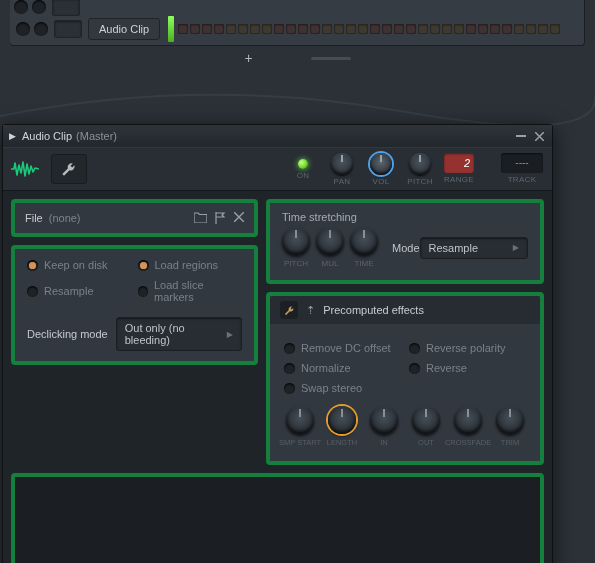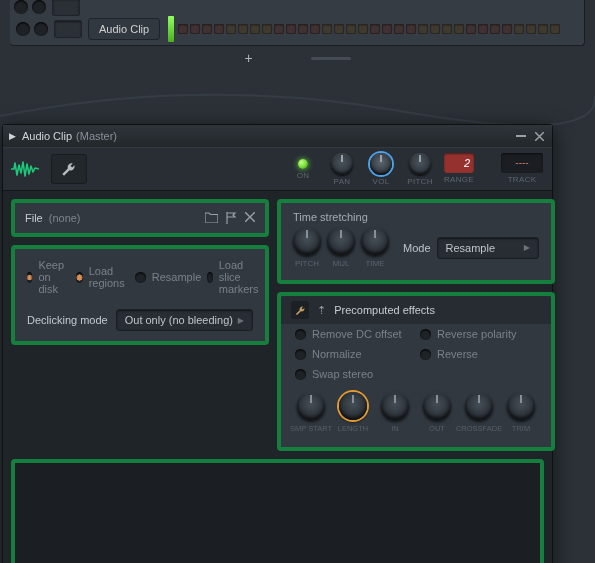--- a/index.html
+++ b/index.html
@@ -46,46 +46,46 @@
   .body-cols { display:flex; gap:8px; padding:8px;}
   .panel { background:#313840; border-radius:4px; border:4px solid #15803d;}
   .left-col { width:258px; display:flex; flex-direction:column; gap:8px;}
   .file-row { height:38px; display:flex; align-items:center; padding:0 10px; color:#c8ccd0;}
   .file-row .none { color:#7d848b; margin-left:6px;}
   .file-row .ficons { margin-left:auto; display:flex; gap:8px; color:#9aa0a6;}
   .file-row .ficons span { cursor:pointer; }
   
   .content-box { padding:10px 12px; }
   .content-box h4 { color:#c6cacf; font-weight:normal; font-size:11px; margin-bottom:8px;}
-  .radio-grid { display:grid; grid-template-columns:1fr 1fr 1fr 1fr; row-gap:8px; column-gap:6px; margin-bottom:14px;}
+  .radio-grid { display:grid; grid-template-columns:1fr 1fr; row-gap:8px; column-gap:6px; margin-bottom:14px;}
   .radio-item { display:flex; align-items:center; gap:6px; color:#7a8188; cursor:pointer;}
   .radio-dot { width:11px; height:11px; border-radius:50%; background:#1e2327; box-shadow:inset 0 1px 2px #000;}
   .radio-dot.sel { background:radial-gradient(circle,#d9915a 45%,#1e2327 50%);}
   .declick-row { display:flex; align-items:center; gap:8px; color:#c6cacf;}
   .dropdown { flex:1; background:#272d33; border:1px solid #1b1f23; border-radius:3px; padding:4px 8px; display:flex; align-items:center; color:#bfc4c9; box-shadow:inset 0 1px 2px rgba(0,0,0,.5); cursor:pointer;}
   .dropdown .chev { margin-left:auto; font-size:8px; color:#6b7178;}
   
   .right-col { flex:1; display:flex; flex-direction:column; gap:8px;}
   .stretch-box { padding:8px 12px 12px;}
   .sec-title { color:#a6abb0; font-size:11px; margin-bottom:4px;}
   .stretch-row { display:flex; align-items:center; gap:8px;}
   .big-knobs { display:flex; gap:6px;}
   .bkcol { display:flex; flex-direction:column; align-items:center;}
   .bknob { width:28px; height:28px; border-radius:50%; background:radial-gradient(circle at 50% 42%, #454e57,#282e34 70%); box-shadow: inset 0 1px 1px rgba(255,255,255,.06), inset 0 -2px 4px rgba(0,0,0,.8), 0 2px 3px rgba(0,0,0,.7); position:relative;}
   .bknob::after{ content:""; position:absolute; top:3px; left:50%; width:2px; height:8px; background:#888f96; transform:translateX(-50%);}
   .bkcol .lbl { color:#5c636b; font-size:8px; margin-top:4px;}
-  .mode-area { display:flex; align-items:center; gap:6px; margin-left:6px; flex:1;}
+  .mode-area { display:flex; align-items:center; margin-left:6px; flex:1;}
   .mode-area .mlabel { color:#bfc4c9;}
   
   .fx-box { padding:0 0 14px 0;}
   .fx-header { background:#262c32; height:28px; display:flex; align-items:center; padding:0 10px; gap:8px; border-radius:4px 4px 0 0;}
   .fx-header .icn { width:18px; height:18px; background:#1c2024; border-radius:3px; display:flex; align-items:center; justify-content:center; color:#c7a05f; font-size:11px;}
   .fx-header .arrow-up { color:#9aa0a6; font-size:11px;}
   .fx-header h4 { color:#c9cdD1; font-weight:normal; font-size:11px;}
-  .radio-grid2 { display:grid; grid-template-columns:1fr 1fr; row-gap:8px; column-gap:8px; padding:4px 14px 12px;}
+  .radio-grid2 { display:grid; grid-template-columns:1fr 1fr; row-gap:8px; column-gap:8px; padding:18px 14px 12px;}
   .fx-knobs { display:flex; justify-content:space-between; padding:0 10px; gap:2px;}
   .fkcol { display:flex; flex-direction:column; align-items:center; width:40px;}
   .fkcol .lbl { color:#585f66; font-size:7.5px; margin-top:4px; text-align:center; white-space:nowrap;}
   .bknob.hl { box-shadow: inset 0 1px 1px rgba(255,255,255,.06), inset 0 -2px 4px rgba(0,0,0,.8), 0 0 0 2px #e59a2e, 0 2px 3px rgba(0,0,0,.7);}
   
   .preview { background:#1b1f23; height:130px; border-radius:4px;}
 
   svg { display:block;}
 </style>
 </head>

